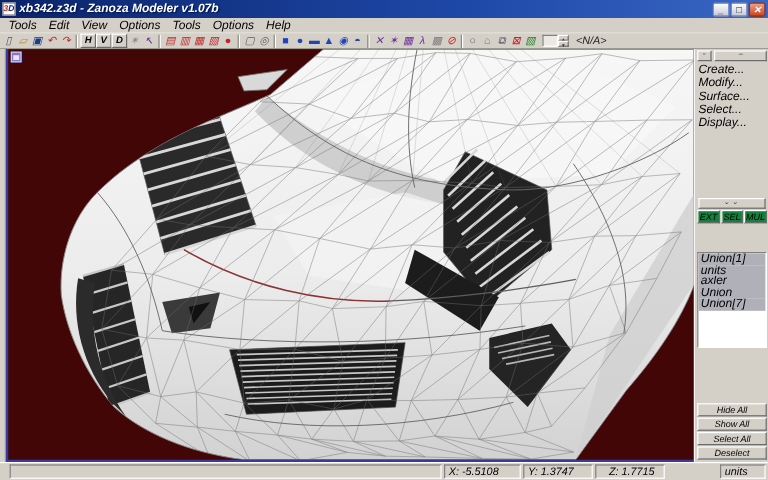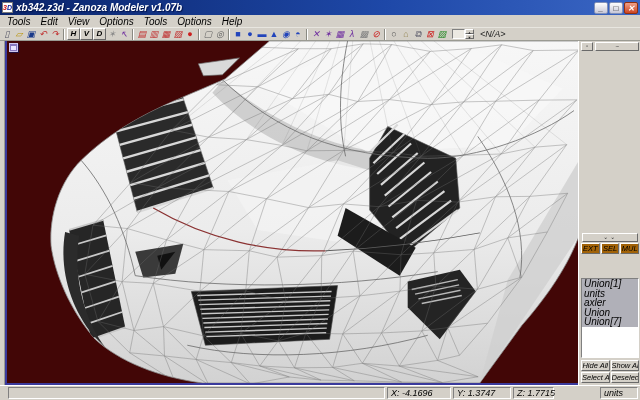--- a/index.html
+++ b/index.html
@@ -56,37 +56,37 @@
   .pbtn { background:#d4d0c8; border:1px solid; border-color:#fff #6a6a6a #6a6a6a #fff;
     font-size:6px; line-height:7px; height:9px; text-align:center; color:#444; overflow:hidden; }
   .pbtn.sm { width:12px; } .pbtn.wide { flex:1; }
   .cmd-item { font-size:10px; color:#000; line-height:11px; padding-left:1px; white-space:nowrap; }
   .panel-spacer { flex:1; }
   .chevron-btn { height:9px; margin:0 1px 1px 1px; background:#d4d0c8; border:1px solid;
     border-color:#fff #6a6a6a #6a6a6a #fff; font-size:6px; line-height:7px; text-align:center;
     letter-spacing:2px; color:#333; }
   .mode-row { display:flex; gap:1px; margin-bottom:1px; }
   .mode-btn { flex:1; height:11px; font-size:7.5px; line-height:10px; text-align:center;
-    background:#a16207; border:1px solid; border-color:#fff #6a6a6a #6a6a6a #fff; color:#000; }
+    background:#15803d; border:1px solid; border-color:#fff #6a6a6a #6a6a6a #fff; color:#000; }
   .panel-gap { height:23px; }
   .listbox { height:80px; background:#fff; border:1px solid; border-color:#808080 #fff #fff #808080;
     overflow:hidden; margin-bottom:2px; }
   .list-item { font-size:10px; line-height:9.5px; padding-left:2px; color:#000; background:#b0b0b8;
     white-space:nowrap; overflow:hidden; }
-  .action-grid { display:grid; grid-template-columns:1fr 1fr; gap:1px; }
+  .action-grid { display:grid; grid-template-columns:1fr; gap:1px;margin-top:44px; }
   .action-btn { height:11px; font-size:7.5px; line-height:9px; text-align:center; white-space:nowrap;
     background:#d4d0c8; border:1px solid; border-color:#fff #6a6a6a #6a6a6a #fff; color:#000; overflow:hidden; }
 
   
   .statusbar { height:15px; flex:0 0 auto; display:flex; align-items:center; gap:2px;
     padding:1px 2px 1px 8px; background:#d4d0c8; border-top:1px solid #fff; }
   .status-cell { height:12px; border:1px solid; border-color:#808080 #fff #fff #808080;
     font-size:9px; line-height:11px; padding-left:3px; color:#000; white-space:nowrap; }
   .status-main { flex:1; }
-  .cell-x { width:64px; } .cell-y { width:58px; } .cell-z { width:41px; } .cell-units { width:38px;margin-left:44px; }
+  .cell-x { width:64px; } .cell-y { width:58px; } .cell-z { width:58px;text-align:center; } .cell-units { width:38px;margin-left:44px; }
 </style>
 </head>
 <body>
 
 <div class="window">
 
   <div class="titlebar">
     <div class="app-icon">
       <span class="c1">3</span>
         <span class="c2">D</span>
@@ -442,20 +442,27 @@
           </g>
         </svg>
       <div class="vp-icon"></div>
     </div>
 
     <div class="panel">
       <div class="panel-top">
         <div class="pbtn sm">▫</div>
         <div class="pbtn wide">⌢</div>
       </div>
+      <div id="cmd-list">
+          <div class="cmd-item">Create...</div>
+          <div class="cmd-item">Modify...</div>
+          <div class="cmd-item">Surface...</div>
+          <div class="cmd-item">Select...</div>
+          <div class="cmd-item">Display...</div>
+        </div>
       <div class="panel-spacer"></div>
       <div class="chevron-btn">⌄⌄</div>
       <div class="mode-row" id="mode-row">
           <div class="mode-btn">EXT</div>
           <div class="mode-btn">SEL</div>
           <div class="mode-btn">MUL</div>
         </div>
       <div class="panel-gap"></div>
       <div class="listbox" id="object-list">
           <div class="list-item">Union[1]</div>
@@ -468,18 +475,18 @@
           <div class="action-btn">Hide All</div>
           <div class="action-btn">Show All</div>
           <div class="action-btn">Select All</div>
           <div class="action-btn">Deselect</div>
         </div>
     </div>
   </div>
 
   <div class="statusbar">
     <div class="status-cell status-main"></div>
-    <div class="status-cell cell-x">X: -4.1696</div>
+    <div class="status-cell cell-x">X: -5.5108</div>
     <div class="status-cell cell-y">Y: 1.3747</div>
     <div class="status-cell cell-z">Z: 1.7715</div>
     <div class="status-cell cell-units">units</div>
   </div>
 </div>
 
 </body></html>

